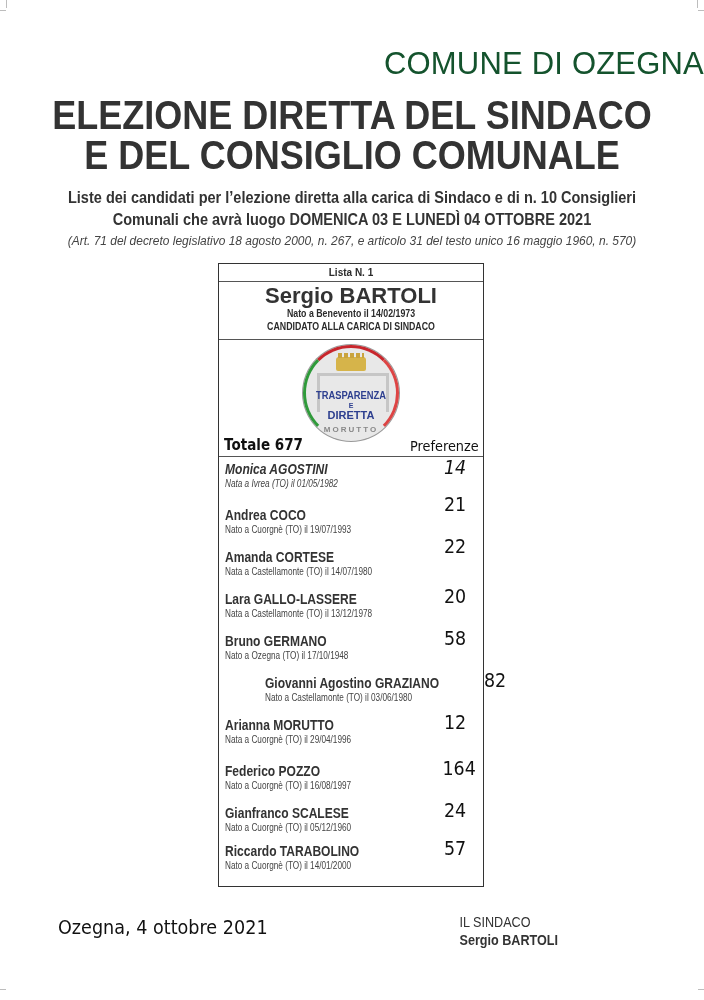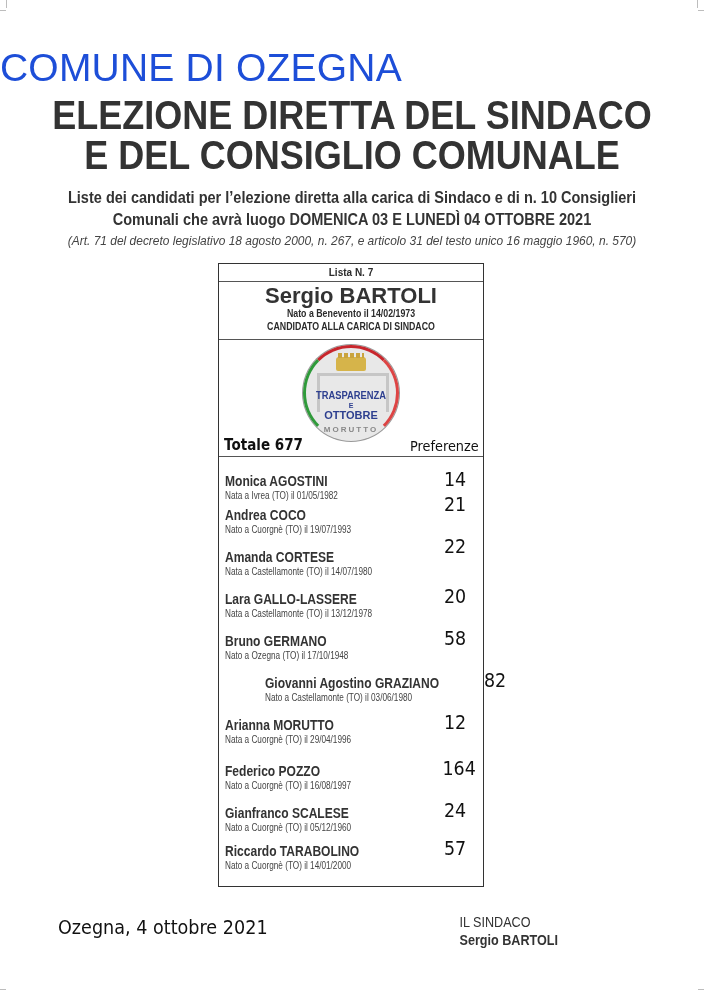--- a/index.html
+++ b/index.html
@@ -1,20 +1,20 @@
 <!DOCTYPE html>
 <html><head>
 <meta charset="utf-8">
 <style>
   html, body { margin: 0; padding: 0; background: #ffffff; }
   body { width: 704px; height: 1000px; position: relative; overflow: hidden; color: #2b2b2b; font-family: "Liberation Sans", sans-serif; }
 
   .crop { position: absolute; background: #bdbdbd; }
 
-  .title1 { position: absolute; left: 0; width: 704px; top: 46px; text-align: left; font-size: 39px; color: #1d4ed8; letter-spacing: 0.2px; }
+  .title1 { position: absolute; left: 0; width: 704px; top: 46px; text-align: right; font-size: 31px; color: #14532d; letter-spacing: 0.2px; }
   .title2 { position: absolute; left: 0; width: 704px; top: 95px; text-align: center; font-size: 40px; font-weight: bold; color: #333; line-height: 40px; transform: scaleX(0.9); transform-origin: center; }
   .sub1 { position: absolute; left: 0; width: 704px; top: 186px; text-align: center; font-size: 16.5px; font-weight: bold; color: #333; line-height: 22px; transform: scaleX(0.88); transform-origin: center; }
   .sub1 .normal { font-weight: bold; }
   .sub1 .hl { font-weight: bold; }
   .sub2 { position: absolute; left: 0; width: 704px; top: 233px; text-align: center; font-size: 13px; font-style: italic; color: #444; transform: scaleX(0.92); transform-origin: center; }
 
   .box { position: absolute; left: 218px; top: 263px; width: 266px; height: 624px; border: 1.5px solid #333; box-sizing: border-box; }
   .box .lista { height: 17px; border-bottom: 1px solid #555; text-align: center; font-size: 10px; font-weight: bold; line-height: 17px; }
   .box .cand { height: 57px; border-bottom: 1px solid #555; text-align: center; }
   .cand .name { font-size: 22px; font-weight: bold; line-height: 24px; padding-top: 2px; color: #333; }
@@ -60,42 +60,42 @@
   <div>ELEZIONE DIRETTA DEL SINDACO</div>
   <div>E DEL CONSIGLIO COMUNALE</div>
 </div>
 <div class="sub1">
   <div>Liste dei candidati per l’elezione diretta alla carica di Sindaco e di n. 10 Consiglieri</div>
   <div><span class="normal">Comunali che avrà luogo </span><span class="hl">DOMENICA 03 E LUNEDÌ 04 OTTOBRE 2021</span></div>
 </div>
 <div class="sub2">(Art. 71 del decreto legislativo 18 agosto 2000, n. 267, e articolo 31 del testo unico 16 maggio 1960, n. 570)</div>
 
 <div class="box">
-  <div class="lista">Lista N. 7</div>
+  <div class="lista">Lista N. 1</div>
   <div class="cand">
     <div class="name">Sergio BARTOLI</div>
     <div class="born">Nato a Benevento il 14/02/1973</div>
     <div class="role">CANDIDATO ALLA CARICA DI SINDACO</div>
   </div>
   <div class="logo-area">
     <div class="logo">
       <div class="ring"></div>
       <div class="crown"></div>
       <div class="building"></div>
       <div class="t1">TRASPARENZA</div>
       <div class="t2">E</div>
-      <div class="t3">OTTOBRE</div>
+      <div class="t3">DIRETTA</div>
       <div class="t4">MORUTTO</div>
     </div>
     <div class="totale">Totale 677</div>
     <div class="pref">Preferenze</div>
   </div>
 
   <div class="list">
-    <div class="row" style="top:16px;">
+    <div class="row" style="top:4px;font-style:italic;">
       <div class="cname">Monica AGOSTINI</div>
       <div class="cborn">Nata a Ivrea (TO) il 01/05/1982</div>
       <div class="votes" style="top:-5px;">14</div>
     </div>
     <div class="row" style="top:50px;text-decoration:underline;">
       <div class="cname">Andrea COCO</div>
       <div class="cborn">Nato a Cuorgnè (TO) il 19/07/1993</div>
       <div class="votes" style="top:-14px;">21</div>
     </div>
     <div class="row" style="top:92px;">

